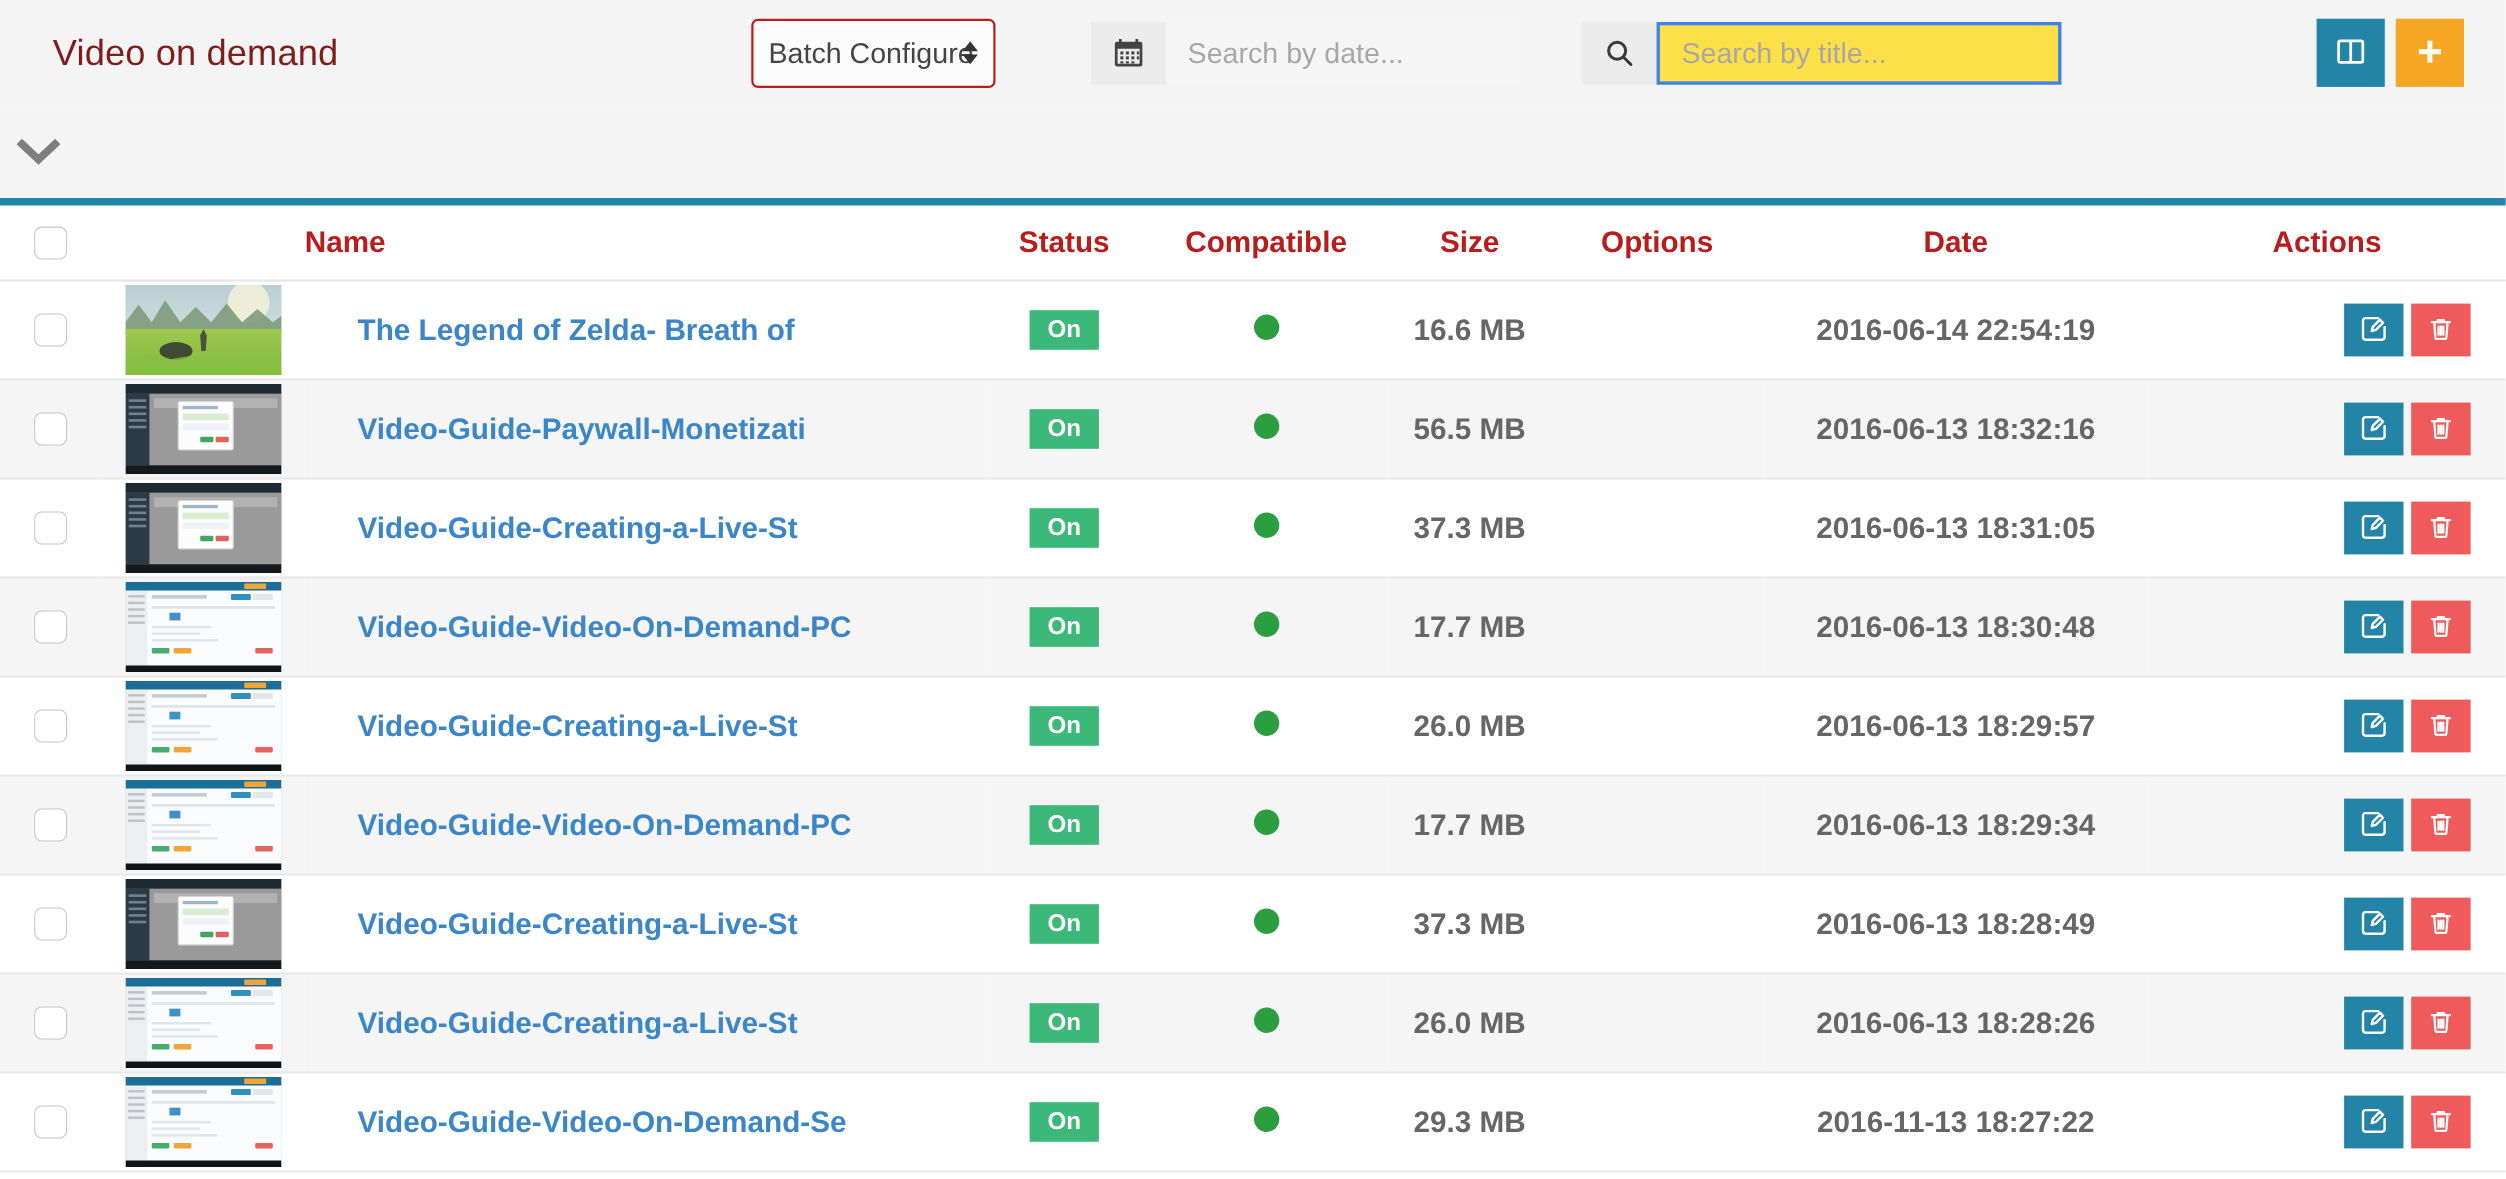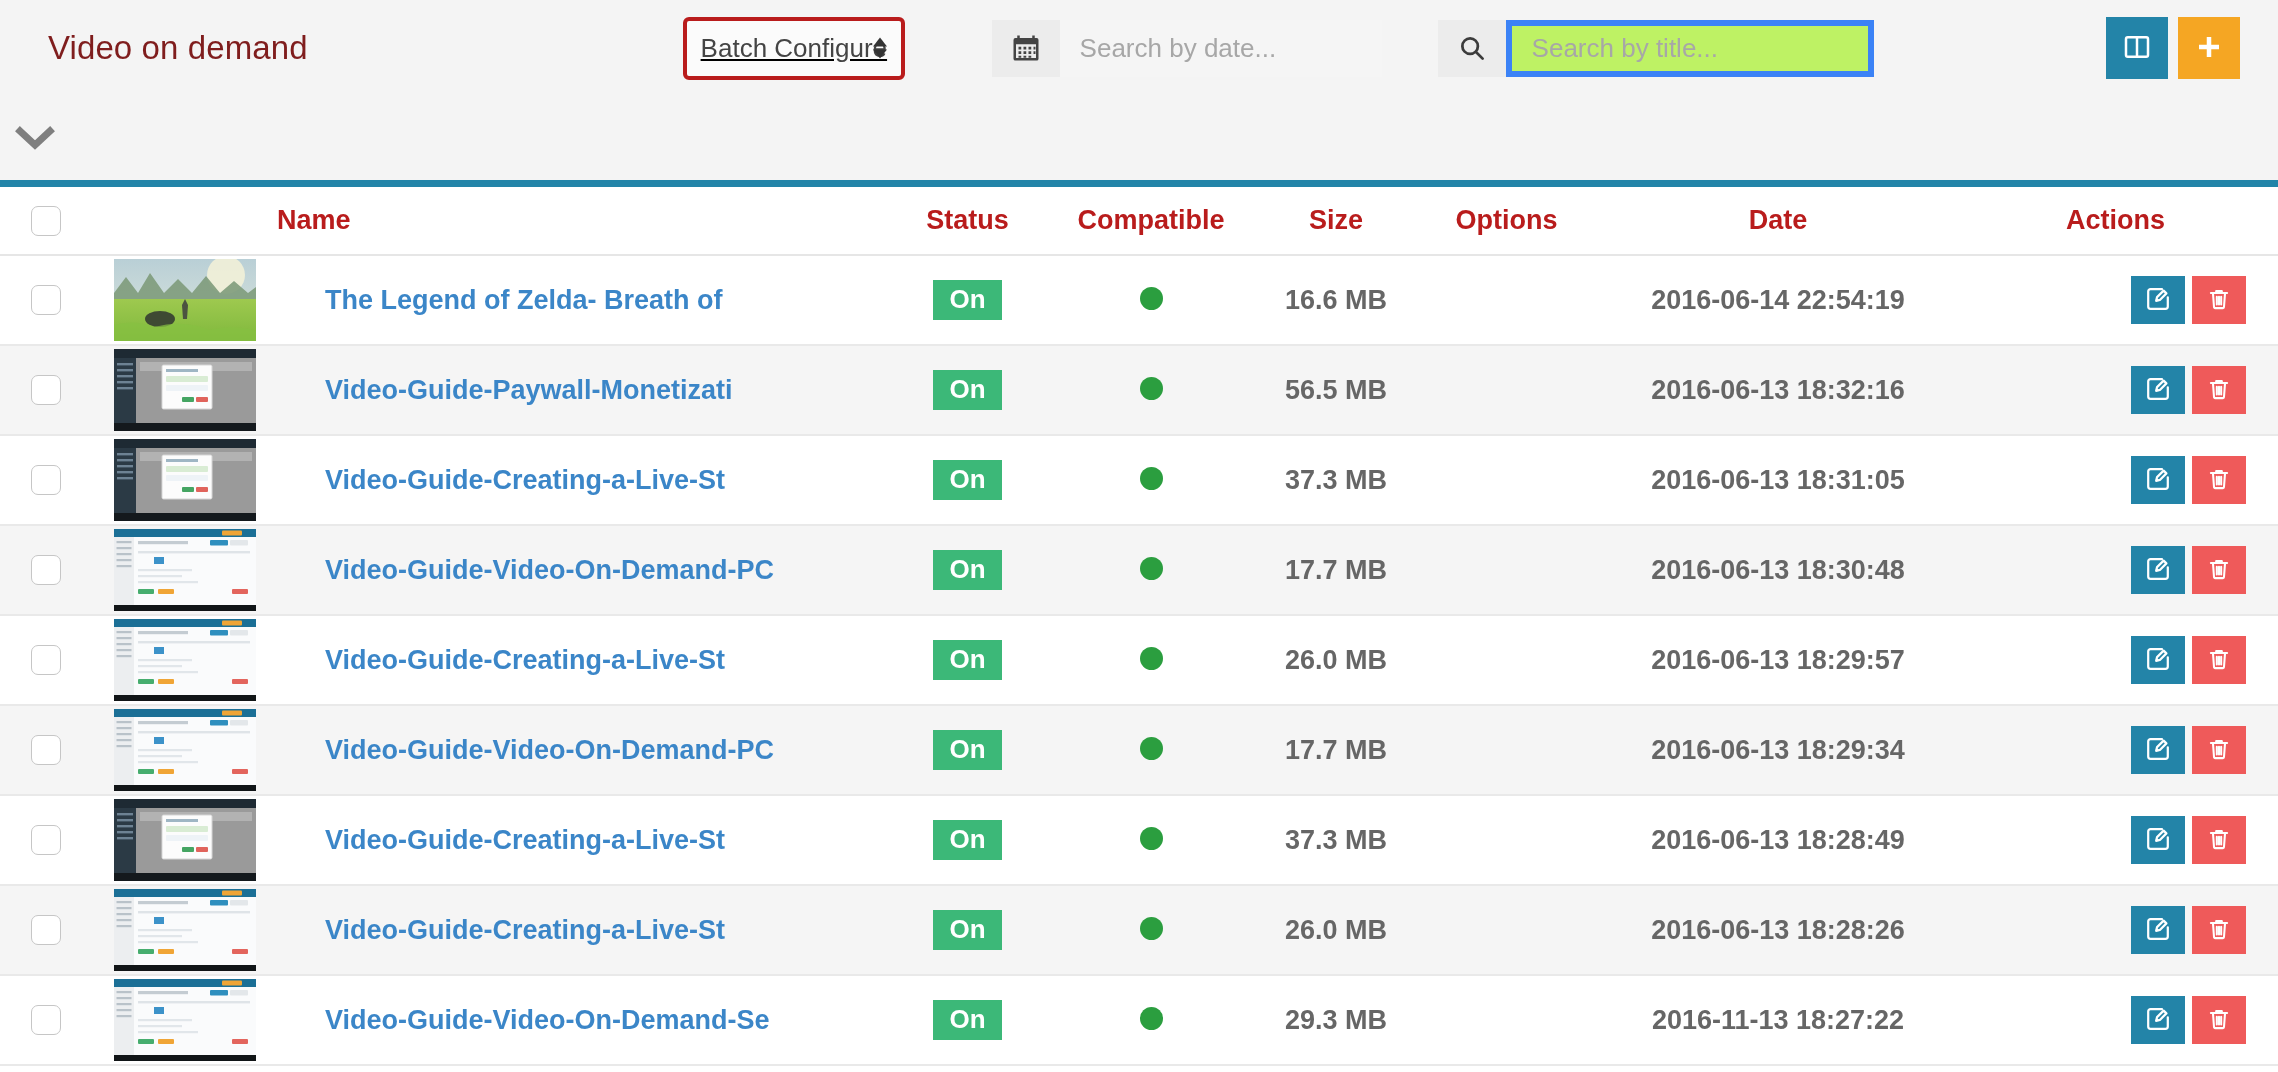--- a/index.html
+++ b/index.html
@@ -34,26 +34,25 @@
     align-items: center;
     margin-left: 375px;
   }
 
   
   .select-wrap {
     position: relative;
     width: 222px;
     height: 63px;
     background: #fbfbfb;
-    border: 4px solid #b91c1c;
+    border: 2px solid #b91c1c;
     border-radius: 6px;
     display: flex;
     align-items: center;
     padding: 0 14px;
-    text-decoration: underline;
   }
   .select-label {
     font-size: 26px;
     color: #444;
     white-space: nowrap;
   }
   .select-arrows {
     position: absolute;
     right: 14px;
     top: 50%;
@@ -115,22 +114,22 @@
     width: 68px;
     height: 57px;
     background: #ececec;
     display: flex;
     align-items: center;
     justify-content: center;
   }
   .title-input {
     width: 368px;
     height: 57px;
-    background: #bef264;
-    border: 6px solid #3b82f6;
+    background: #fde047;
+    border: 3px solid #3b82f6;
     outline: none;
     font-size: 26px;
     color: #555;
     padding-left: 20px;
     font-family: "Liberation Sans", sans-serif;
   }
   .title-input::placeholder { color: #a7a7a7; }
 
   .toolbar-right {
     display: flex;
@@ -241,21 +240,21 @@
     cursor: pointer;
     display: inline-block;
     margin-left: 48px;
   }
 
   
   .badge-on {
     display: inline-block;
     background: #3cb878;
     color: #ffffff;
-    font-size: 26px;
+    font-size: 22px;
     font-weight: bold;
     padding: 6px 16px 8px 16px;
     line-height: 1;
     min-width: 58px;
     text-align: center;
   }
 
   
   .dot {
     width: 23px;

